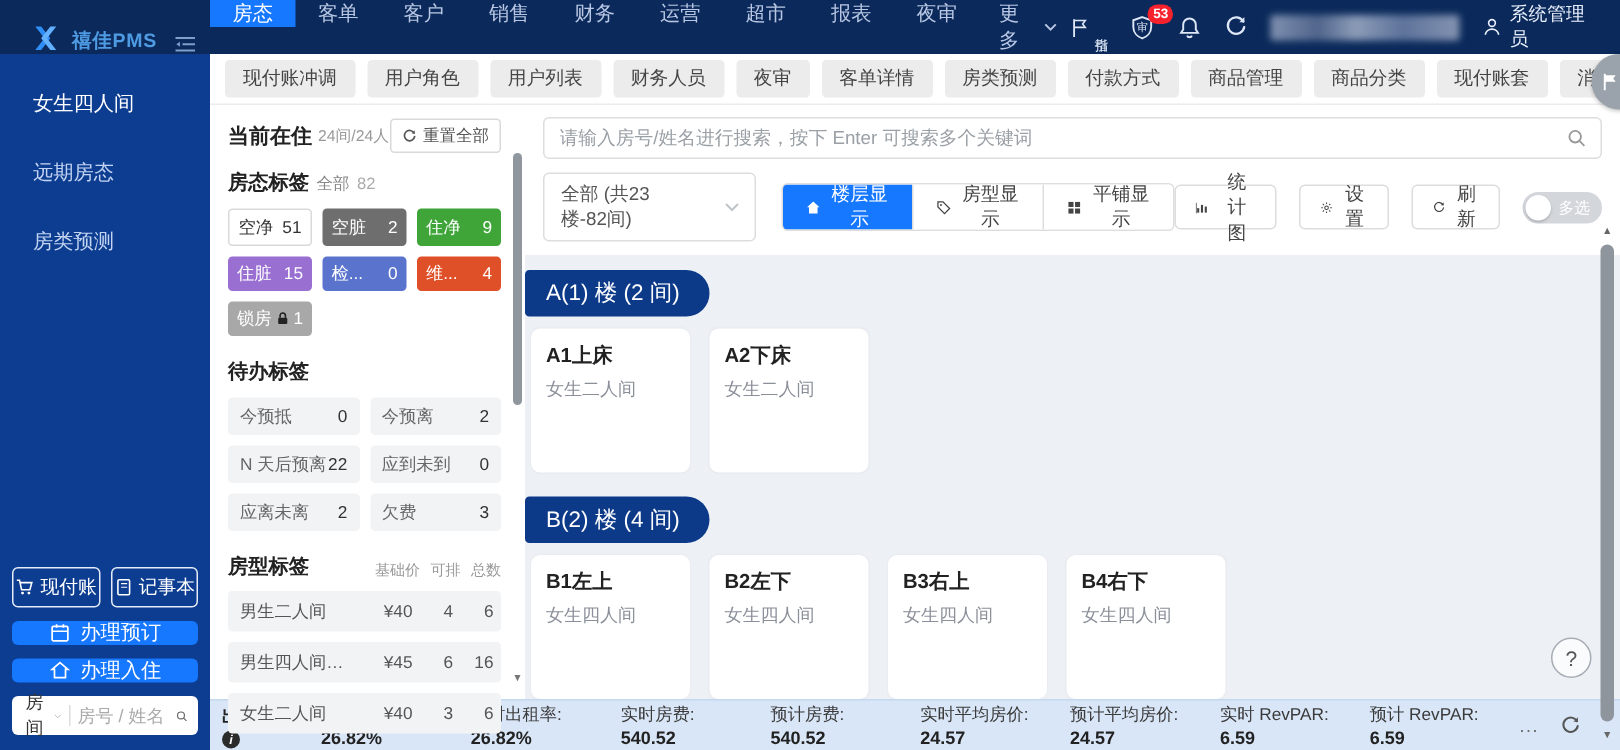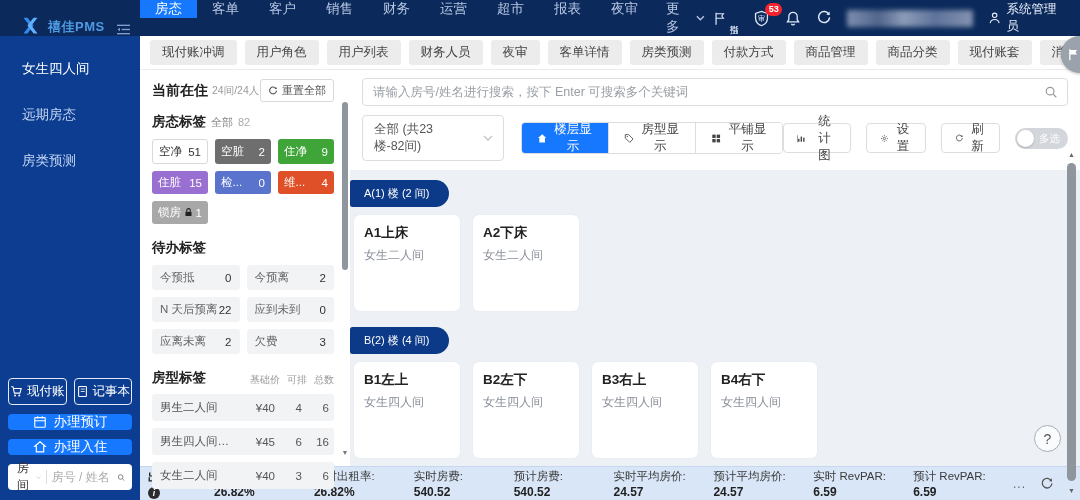--- a/index.html
+++ b/index.html
@@ -86,21 +86,21 @@
   .vbtn { height:30px; display:flex; align-items:center; gap:6px; padding:0 15px; font-size:12.5px; color:#444; background:#fff; border:none; border-left:1px solid #ddd; cursor:pointer; font-family:inherit; }
   .vbtn:first-child { border-left:none; }
   .vbtn.active { background:#1677ff; color:#fff; }
   .tb-rightgrp { margin-left:auto; display:flex; align-items:center; gap:15px; }
   .tool-btn { height:30px; border:1px solid #ddd; border-radius:4px; background:#fff; padding:0 13px; font-size:12.5px; color:#444; display:flex; align-items:center; gap:6px; cursor:pointer; font-family:inherit; }
   .toggle { position:relative; width:53px; height:21px; border-radius:11px; background:#d3d6db; cursor:pointer; flex:0 0 53px; }
   .toggle .knob { position:absolute; left:2px; top:2px; width:17px; height:17px; border-radius:50%; background:#fff; box-shadow:0 1px 2px rgba(0,0,0,.2); }
   .toggle .tlabel { position:absolute; right:8px; top:4px; font-size:10.5px; color:#fff; }
 
   .floors-zone { flex:1; background:#edf0f5; padding-top:7px; position:relative; overflow:hidden; }
-  .floor-pill { display:inline-block; background:#0c3a89; color:#fff; font-size:11px; padding:6px 20px 6px 14px; border-radius:3px 16px 16px 3px; margin:3px 0 8px 0; cursor:pointer; }
+  .floor-pill { display:inline-block; background:#0c3a89; color:#fff; font-size:15px; padding:6px 20px 6px 14px; border-radius:3px 16px 16px 3px; margin:3px 0 8px 0; cursor:pointer; }
   .card-row { display:flex; gap:13px; padding:0 4px; margin-bottom:13px; }
   .card { width:106px; height:96px; background:#fff; border-radius:6px; padding:9px 10px; box-shadow:0 0 2px rgba(0,0,0,.05); cursor:pointer; }
   .card-name { font-size:13.5px; font-weight:bold; color:#222; }
   .card-type { font-size:12px; color:#8a8f99; margin-top:5px; }
   .help-btn { position:absolute; right:19px; bottom:14px; width:27px; height:27px; border-radius:50%; border:1px solid #a8adb5; background:rgba(250,251,253,.95); color:#555; font-size:14px; display:flex; align-items:center; justify-content:center; cursor:pointer; }
   .zone-arr { position:absolute; right:6px; bottom:3px; font-size:7px; color:#777; }
 
   
   .statsbar { height:34px; flex:0 0 34px; background:#d9e6f7; display:flex; align-items:center; padding:0 26px 0 8px; border-top:1px solid #c6d8f0; }
   .stat-first { display:flex; flex-direction:column; justify-content:center; gap:1px; margin-right:14px; flex:0 0 52px; }

